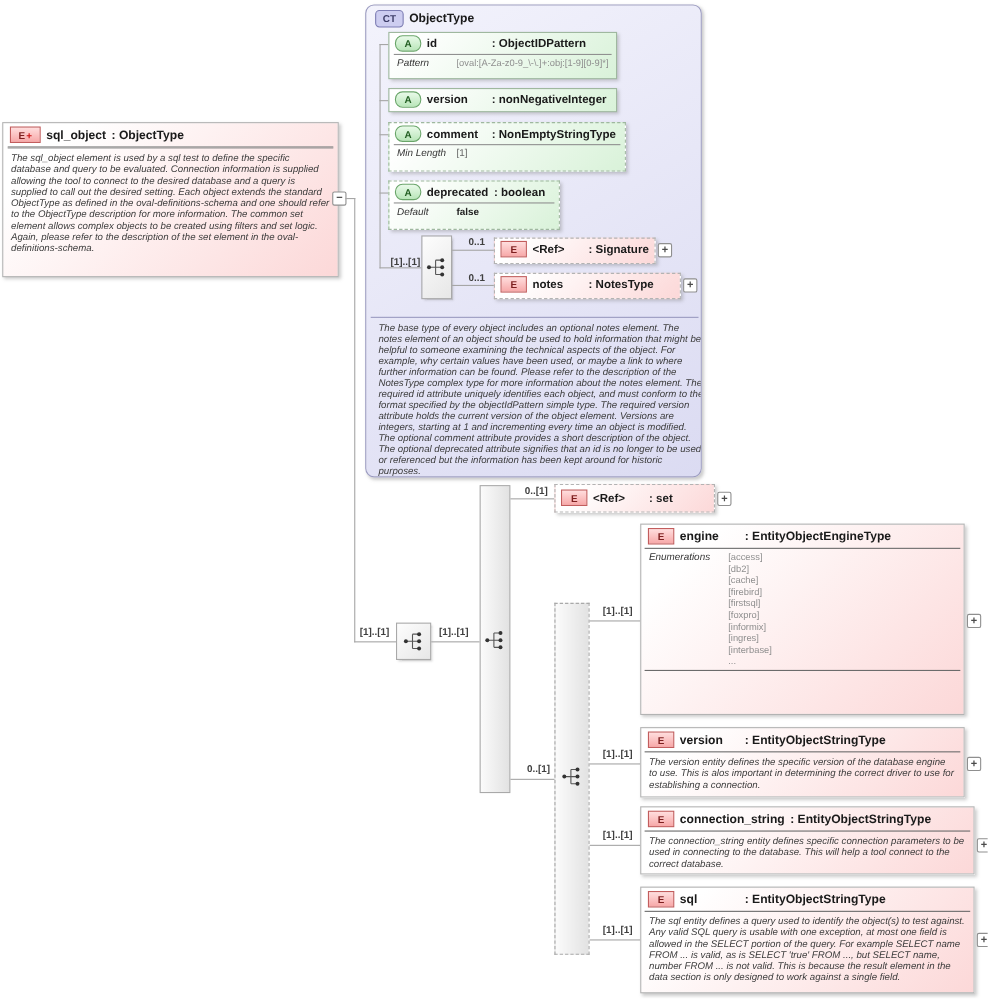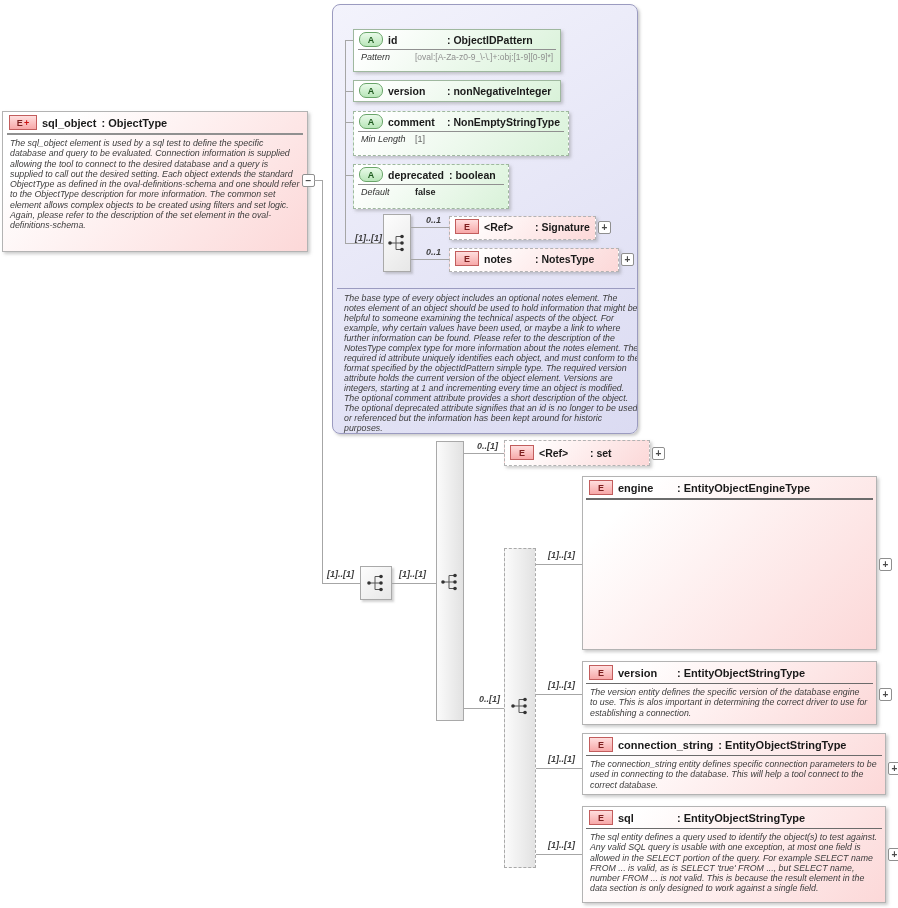--- a/index.html
+++ b/index.html
@@ -15,21 +15,21 @@
   .hdr-sm{padding:2px 5px;font-size:10.5px;}
   .nm{min-width:54px;display:inline-block;}
   .nm-sm{min-width:46px;display:inline-block;}
   .div-l{height:1px;background:#909090;margin:0 4px;}
   .div-d{height:1px;background:#6b6b6b;margin:0 3px;}
   .facet{display:flex;gap:8px;padding:2px 7px;font-size:9px;color:#333;align-items:flex-start;white-space:nowrap;}
   .facet .lbl{font-style:italic;min-width:46px;}
   .muted{color:#8f8f8f;font-size:8.5px;}
   .strong{font-weight:bold;color:#222;}
   .desc{font-style:italic;font-size:8.8px;line-height:10.3px;color:#3c3c3c;padding:3px 7px;}
-  .card{position:absolute;font-size:9px;font-style:italic;font-weight:bold;color:#3f3f3f;white-space:nowrap;}
+  .card{position:absolute;font-size:9px;font-weight:bold;color:#3f3f3f;white-space:nowrap;}
   .hline,.vline{position:absolute;background:#a6a6a6;}
   .hline{height:1px;}
   .vline{width:1px;}
   .exp{position:absolute;width:13px;height:13px;background:#fff;border:1px solid #8f8f8f;border-radius:2px;
        font-size:10px;line-height:11px;text-align:center;color:#4a4a4a;box-sizing:border-box;font-weight:bold;cursor:pointer;}
   .e-icon{display:inline-flex;align-items:center;justify-content:center;width:22px;height:13px;flex:none;
           background:linear-gradient(180deg,#ffdede,#f7a8a8);border:1px solid #c25d5d;color:#7d1f1f;font-size:9px;font-weight:bold;}
   .e-icon .plus{color:#cc1111;margin-left:1px;}
   .a-icon{display:inline-flex;align-items:center;justify-content:center;width:22px;height:13px;flex:none;
           background:linear-gradient(180deg,#e9fae9,#b9e6b9);border:1px solid #69a569;border-radius:7px;color:#1f5c1f;font-size:9px;font-weight:bold;}
@@ -74,20 +74,24 @@
         <circle cx="15" cy="3.5" r="1.8" fill="#333"></circle>
       <circle cx="15" cy="10" r="1.8" fill="#333"></circle>
         <circle cx="15" cy="16.5" r="1.8" fill="#333"></circle>
     </svg>
   </div>
   <div class="hline" style="left:392px;top:583px;width:44px;"></div>
   <div class="card" style="left:399px;top:569px;">[1]..[1]</div>
 
   <div class="box lav abs" style="left:332px;top:4px;width:306px;height:430px;">
     <div class="inner">
+      <div class="hdr" style="padding:4px 8px;">
+        <span class="ct-icon">CT</span>
+        <span>ObjectType</span>
+      </div>
 
       <div class="vline" style="left:12px;top:35px;height:204px;"></div>
       <div class="hline" style="left:12px;top:35px;width:8px;"></div>
       <div class="hline" style="left:12px;top:86px;width:8px;"></div>
       <div class="hline" style="left:12px;top:117px;width:8px;"></div>
       <div class="hline" style="left:12px;top:170px;width:8px;"></div>
       <div class="hline" style="left:12px;top:238px;width:38px;"></div>
 
       <div class="box green abs" style="left:20px;top:24px;width:208px;height:43px;">
         <div class="hdr hdr-sm">
@@ -217,20 +221,33 @@
   <div class="hline" style="left:536px;top:854px;width:46px;"></div>
   <div class="card" style="left:548px;top:840px;">[1]..[1]</div>
 
   <div class="box pink abs" style="left:582px;top:476px;width:295px;height:174px;">
     <div class="hdr">
       <span class="e-icon">E</span>
       <span class="nm">engine</span>
       <span>: EntityObjectEngineType</span>
     </div>
     <div class="div-d"></div>
+    <div class="facet" style="align-items:flex-start;">
+      <span class="enum-lbl">Enumerations</span>
+      <span class="muted pre">[access]
+[db2]
+[cache]
+[firebird]
+[firstsql]
+[foxpro]
+[informix]
+[ingres]
+[interbase]
+...</span>
+    </div>
     <div class="div-d"></div>
   </div>
   <div class="exp" style="left:879px;top:558px;">+</div>
 
   <div class="box pink abs" style="left:582px;top:661px;width:295px;height:64px;">
     <div class="hdr">
       <span class="e-icon">E</span>
       <span class="nm">version</span>
       <span>: EntityObjectStringType</span>
     </div>

